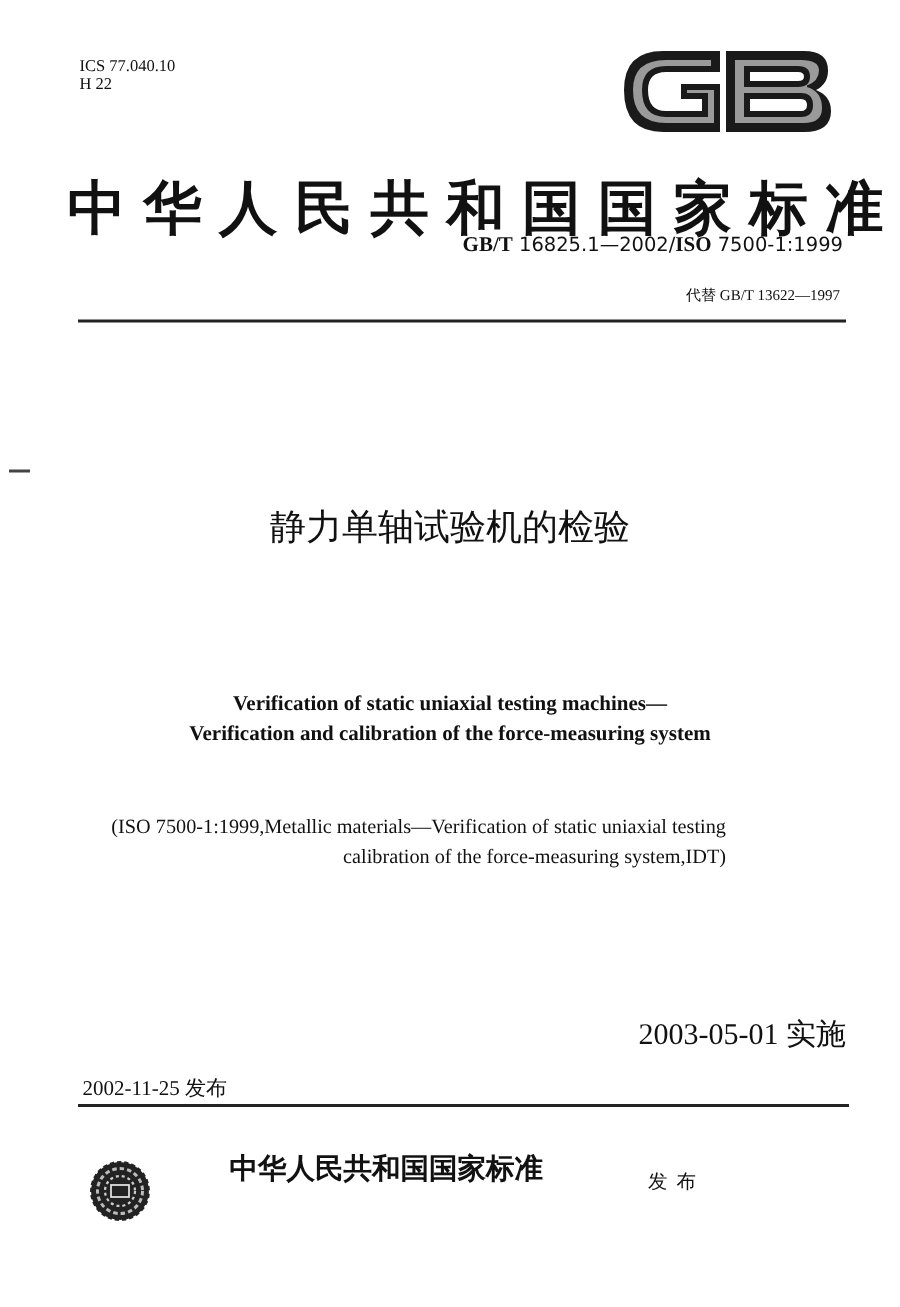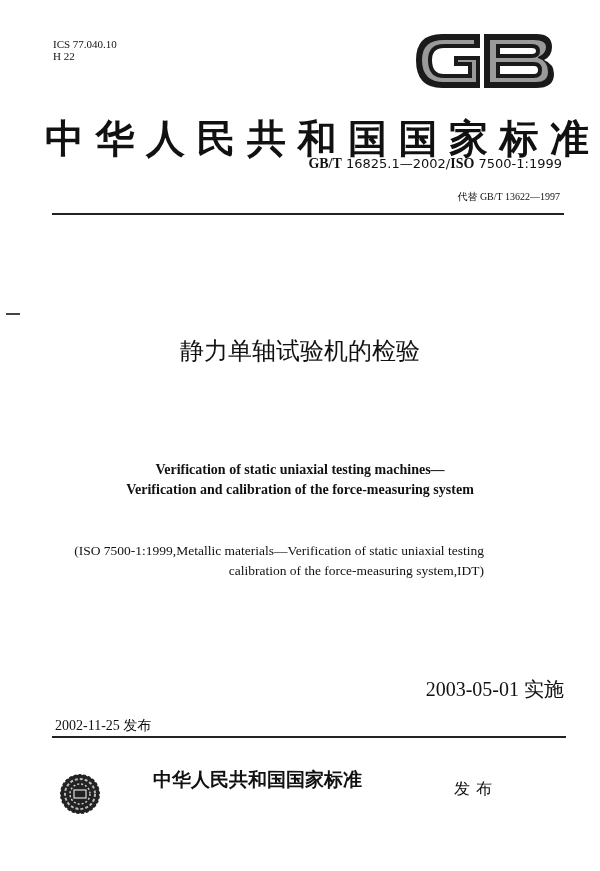--- a/index.html
+++ b/index.html
@@ -34,21 +34,21 @@
 
   .issue-date { left: 55px; top: 717px; font-size: 14px; white-space: nowrap; }
   .impl-date { right: 36px; top: 676px; font-size: 20px; white-space: nowrap; }
   .rule-bottom { left: 52px; top: 736px; width: 514px; height: 2px; background: #222; }
 
   .seal { left: 59px; top: 773px; width: 42px; height: 42px; }
 
   .issuer { left: 153px; top: 769px; font-family: "DejaVu Serif", serif; }
   .issuer .l1 { font-size: 19px; font-weight: bold; line-height: 20px; letter-spacing: 12.5px; white-space: nowrap; }
   .issuer .l2 { font-size: 19px; font-weight: bold; line-height: 20px; letter-spacing: 0px; white-space: nowrap; }
-  .issue-label { left: 454px; top: 779px; font-size: 16px; letter-spacing: 6px; white-space: nowrap; font-family: Liberation Serif, serif; }
+  .issue-label { left: 432px; top: 779px; font-size: 13px; letter-spacing: 6px; white-space: nowrap; font-family: Liberation Serif, serif; }
 </style>
 </head>
 <body>
 
 <div class="abs ics serif">
   <div>ICS 77.040.10</div>
   <div>H 22</div>
 </div>
 
 <svg class="abs gb-logo" viewBox="0 0 150 60">

